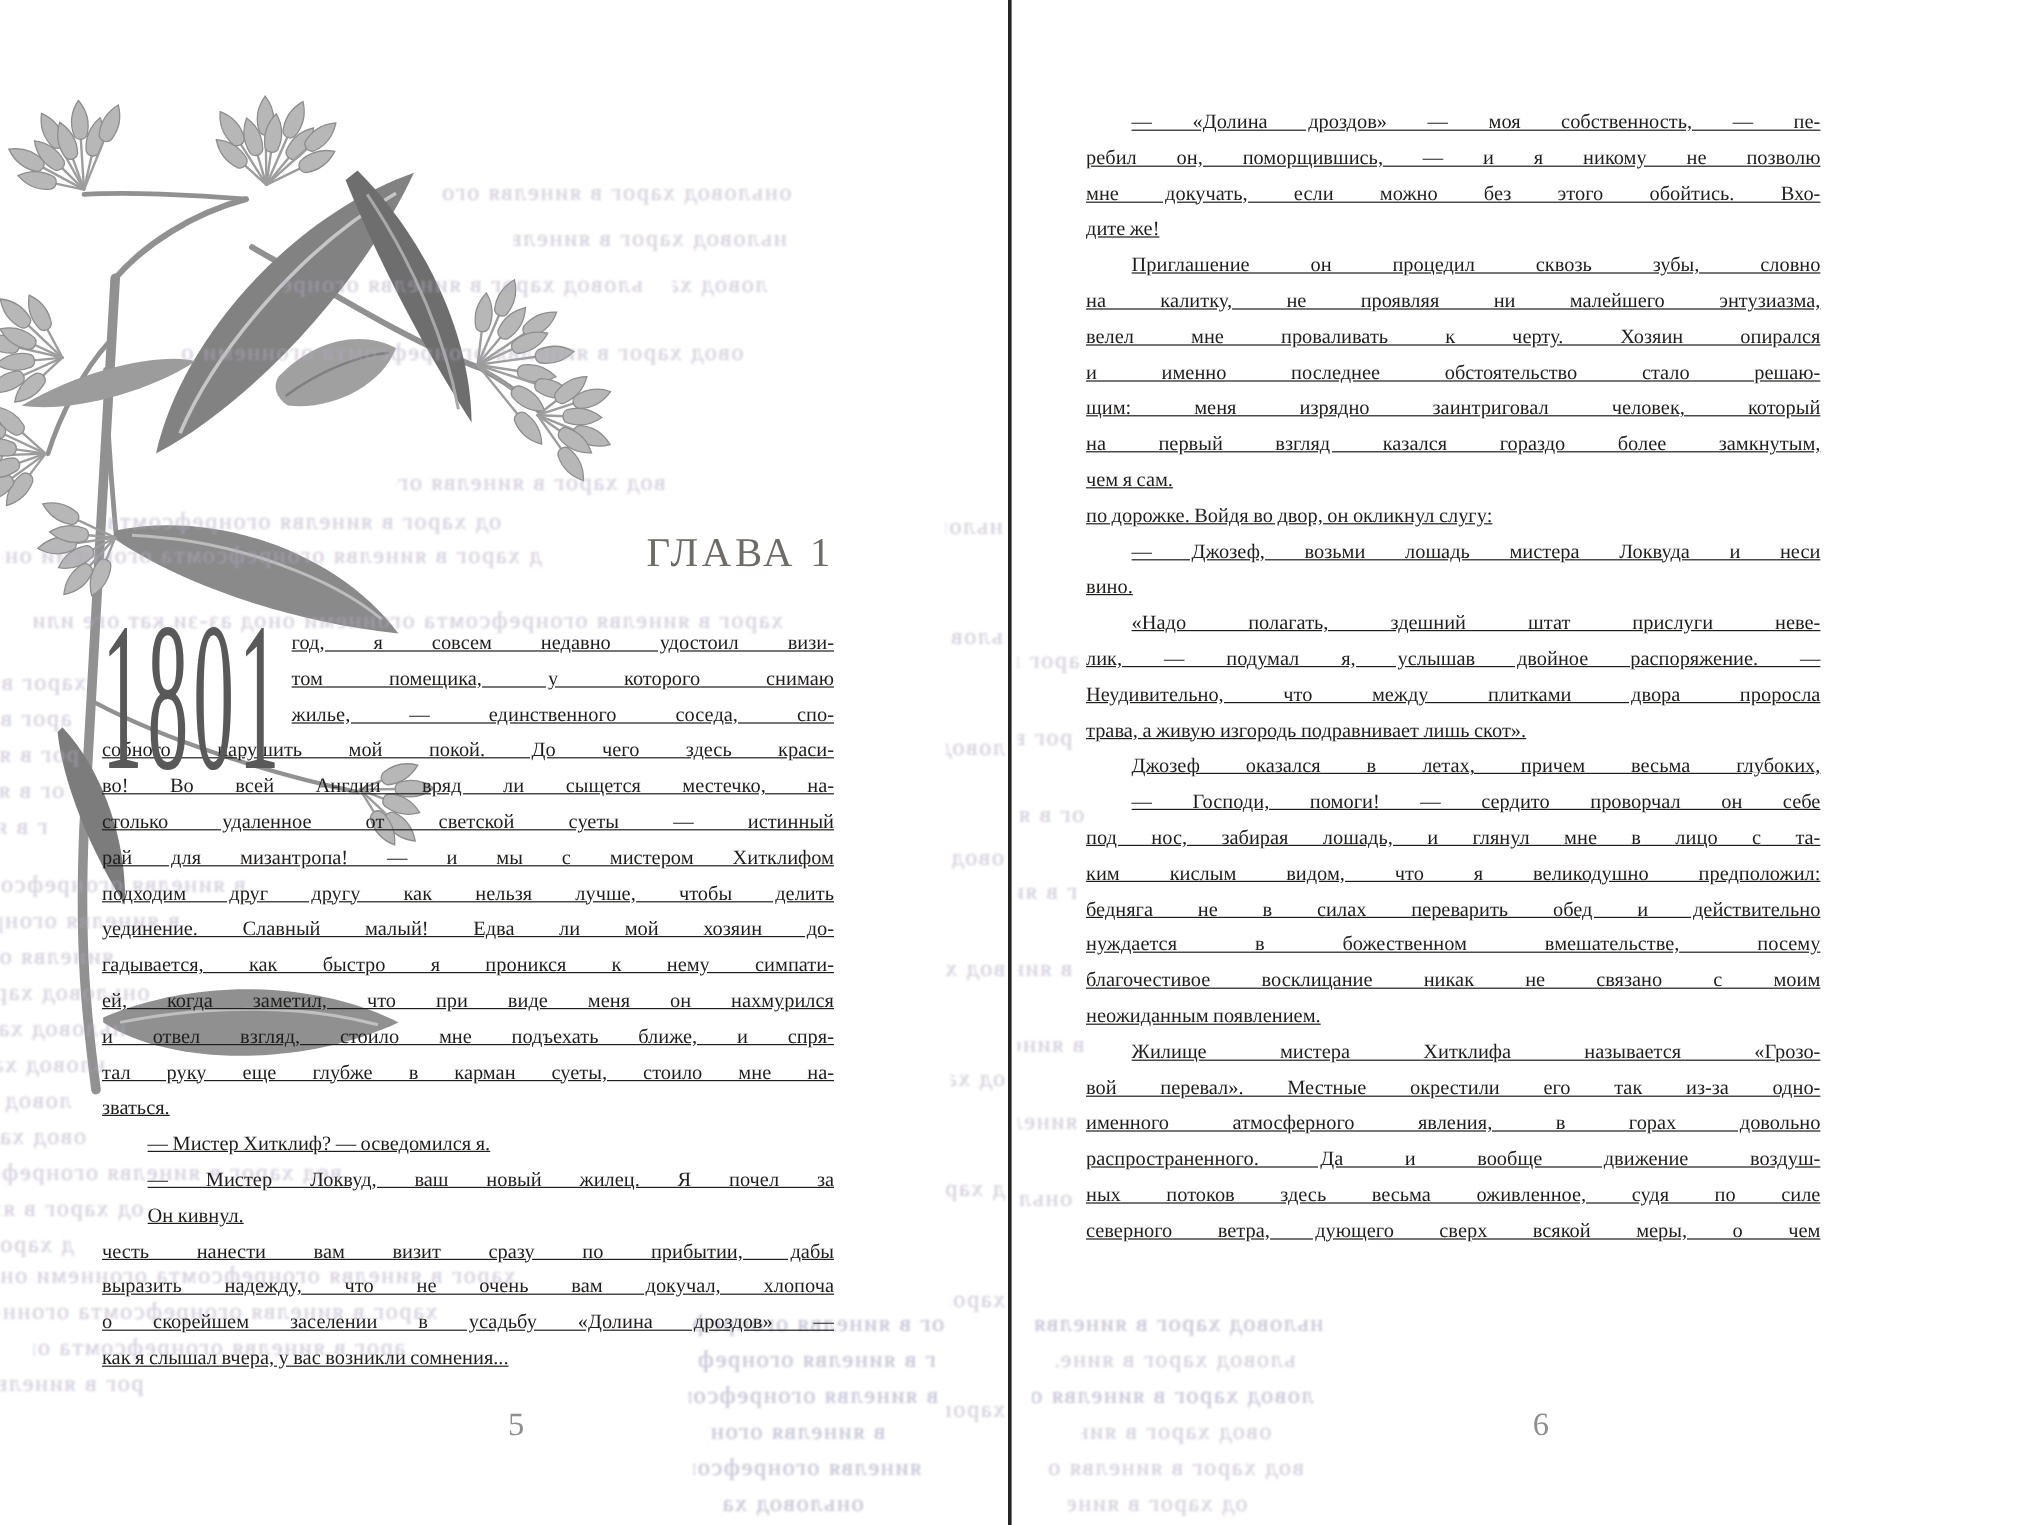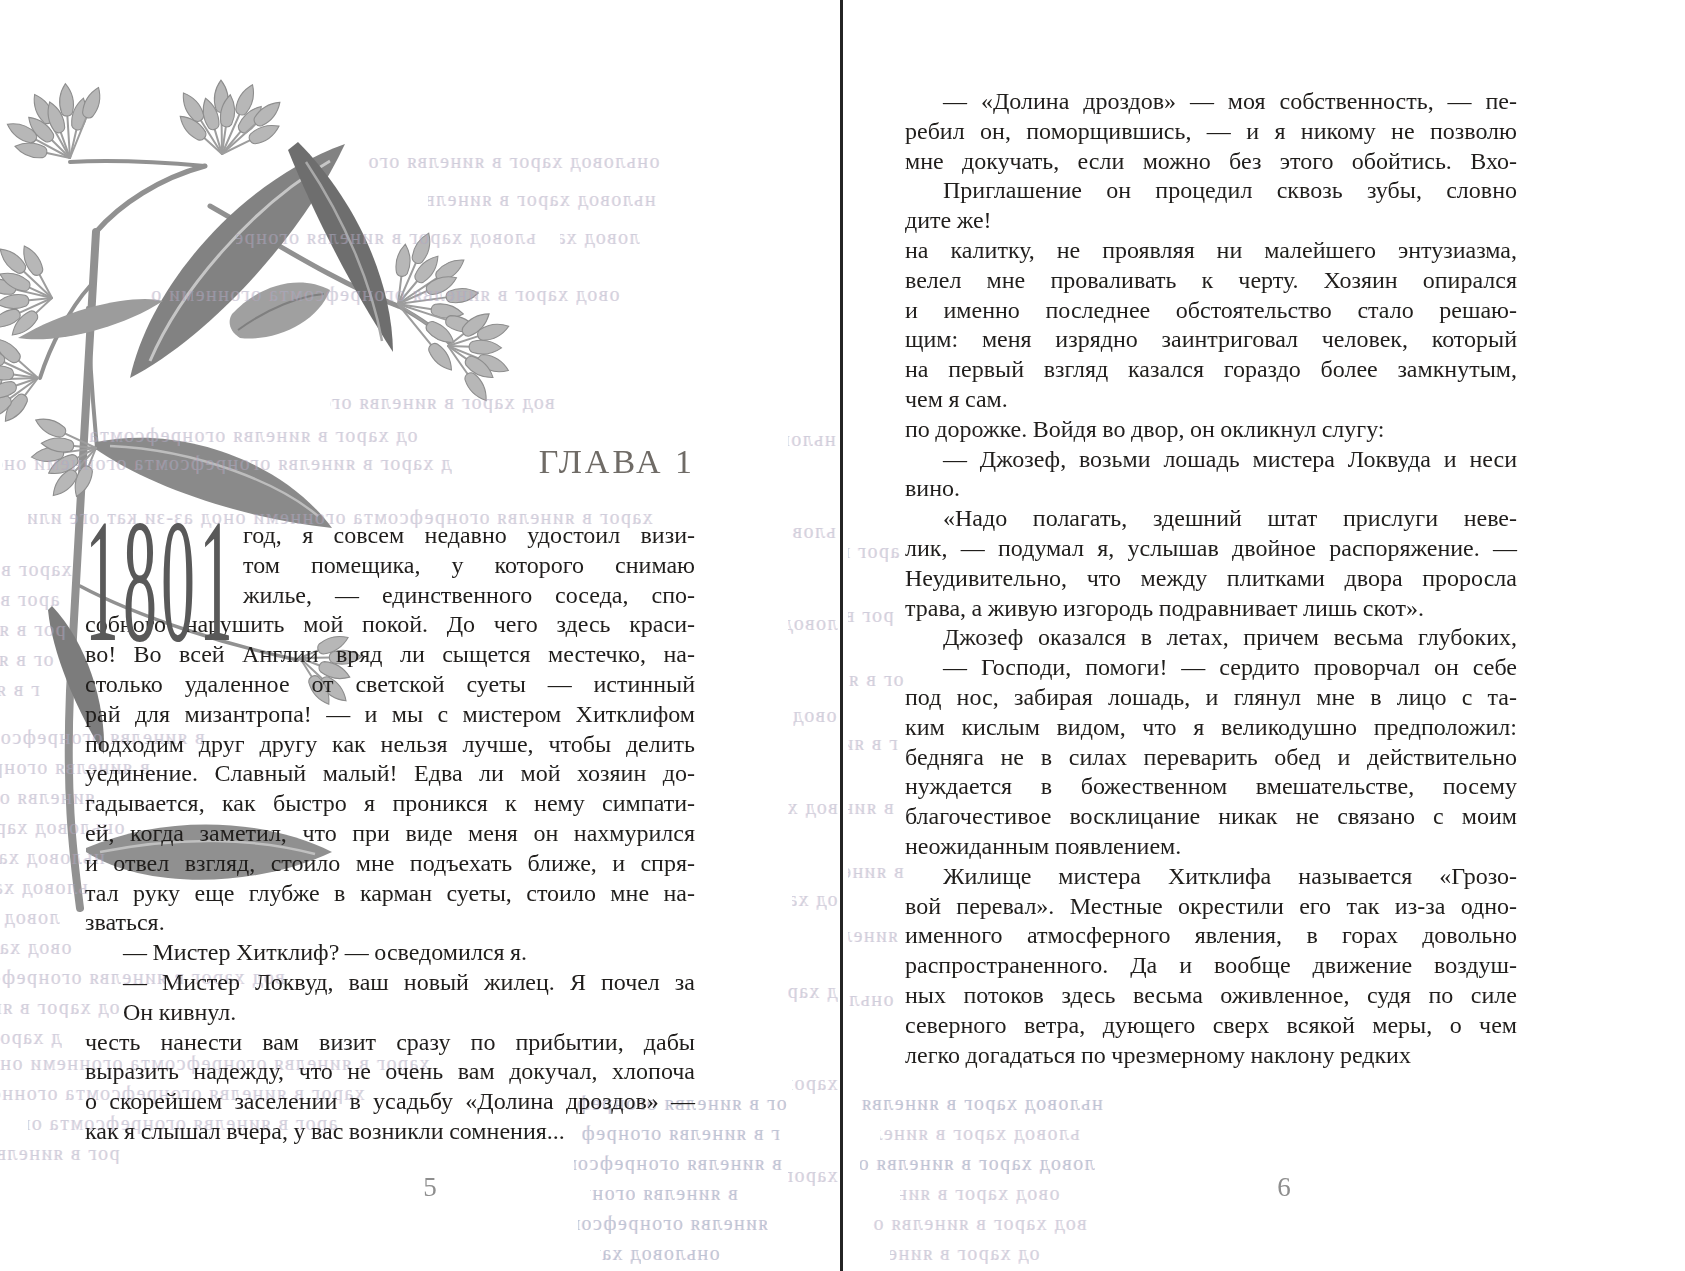--- a/index.html
+++ b/index.html
@@ -22,22 +22,22 @@
   .bleed.strong{color:rgba(var(--bleed),.62);}
   
   .col{position:absolute; color:var(--text);}
   #leftcol{left:85px; top:442px; width:610px;}
   #rightcol{left:905px; top:87px; width:612px;}
   #chapter-heading{
     font-size:34px; line-height:40px; height:40px; margin-bottom:39px;
     text-align:right; letter-spacing:3px; color:var(--heading);
   }
   .line{
-    height:29.8px; font-size:24px; line-height:29.8px;
-    text-align:justify; text-align-last:justify; word-spacing:-0.5px;
+    height:29.8px; font-size:17px; line-height:29.8px;
+    text-align:justify; text-align-last:justify; word-spacing:-0.5px;text-decoration:underline;
   }
   .line.l{text-align-last:left;}
   .line.i{text-indent:38px;}
   .line.b{margin-left:158px;}
   #dropcap{
     position:absolute; left:85px; top:492px; z-index:3;
     font-size:68px; line-height:1; letter-spacing:4px; color:#595959;
     transform:scaleY(2.6); transform-origin:0 0; font-weight:400;
   }
   .pageno{position:absolute; top:1172px; font-size:27px; color:var(--muted); text-align:center;}
@@ -286,22 +286,22 @@
         <div class="line l">как я слышал вчера, у вас возникли сомнения...</div>
       </div>
   </div>
   <div id="dropcap">1801</div>
 
   <div id="rightcol" class="col">
     <div id="right-lines">
         <div class="line i">— «Долина дроздов» — моя собственность, — пе-</div>
         <div class="line j">ребил он, поморщившись, — и я никому не позволю</div>
         <div class="line j">мне докучать, если можно без этого обойтись. Вхо-</div>
+        <div class="line l">дите же!</div>
         <div class="line i">Приглашение он процедил сквозь зубы, словно</div>
-        <div class="line l">дите же!</div>
         <div class="line j">на калитку, не проявляя ни малейшего энтузиазма,</div>
         <div class="line j">велел мне проваливать к черту. Хозяин опирался</div>
         <div class="line j">и именно последнее обстоятельство стало решаю-</div>
         <div class="line j">щим: меня изрядно заинтриговал человек, который</div>
         <div class="line j">на первый взгляд казался гораздо более замкнутым,</div>
         <div class="line l">чем я сам.</div>
         <div class="line l">по дорожке. Войдя во двор, он окликнул слугу:</div>
         <div class="line i">— Джозеф, возьми лошадь мистера Локвуда и неси</div>
         <div class="line l">вино.</div>
         <div class="line i">«Надо полагать, здешний штат прислуги неве-</div>
@@ -315,19 +315,18 @@
         <div class="line j">бедняга не в силах переварить обед и действительно</div>
         <div class="line j">нуждается в божественном вмешательстве, посему</div>
         <div class="line j">благочестивое восклицание никак не связано с моим</div>
         <div class="line l">неожиданным появлением.</div>
         <div class="line i">Жилище мистера Хитклифа называется «Грозо-</div>
         <div class="line j">вой перевал». Местные окрестили его так из-за одно-</div>
         <div class="line j">именного атмосферного явления, в горах довольно</div>
         <div class="line j">распространенного. Да и вообще движение воздуш-</div>
         <div class="line j">ных потоков здесь весьма оживленное, судя по силе</div>
         <div class="line j">северного ветра, дующего сверх всякой меры, о чем</div>
-        <div class="line l">легко догадаться по чрезмерному наклону редких</div>
       </div>
   </div>
 
   <div id="pageno-left" class="pageno">5</div>
   <div id="pageno-right" class="pageno">6</div>
 </div>
 
 </body></html>

